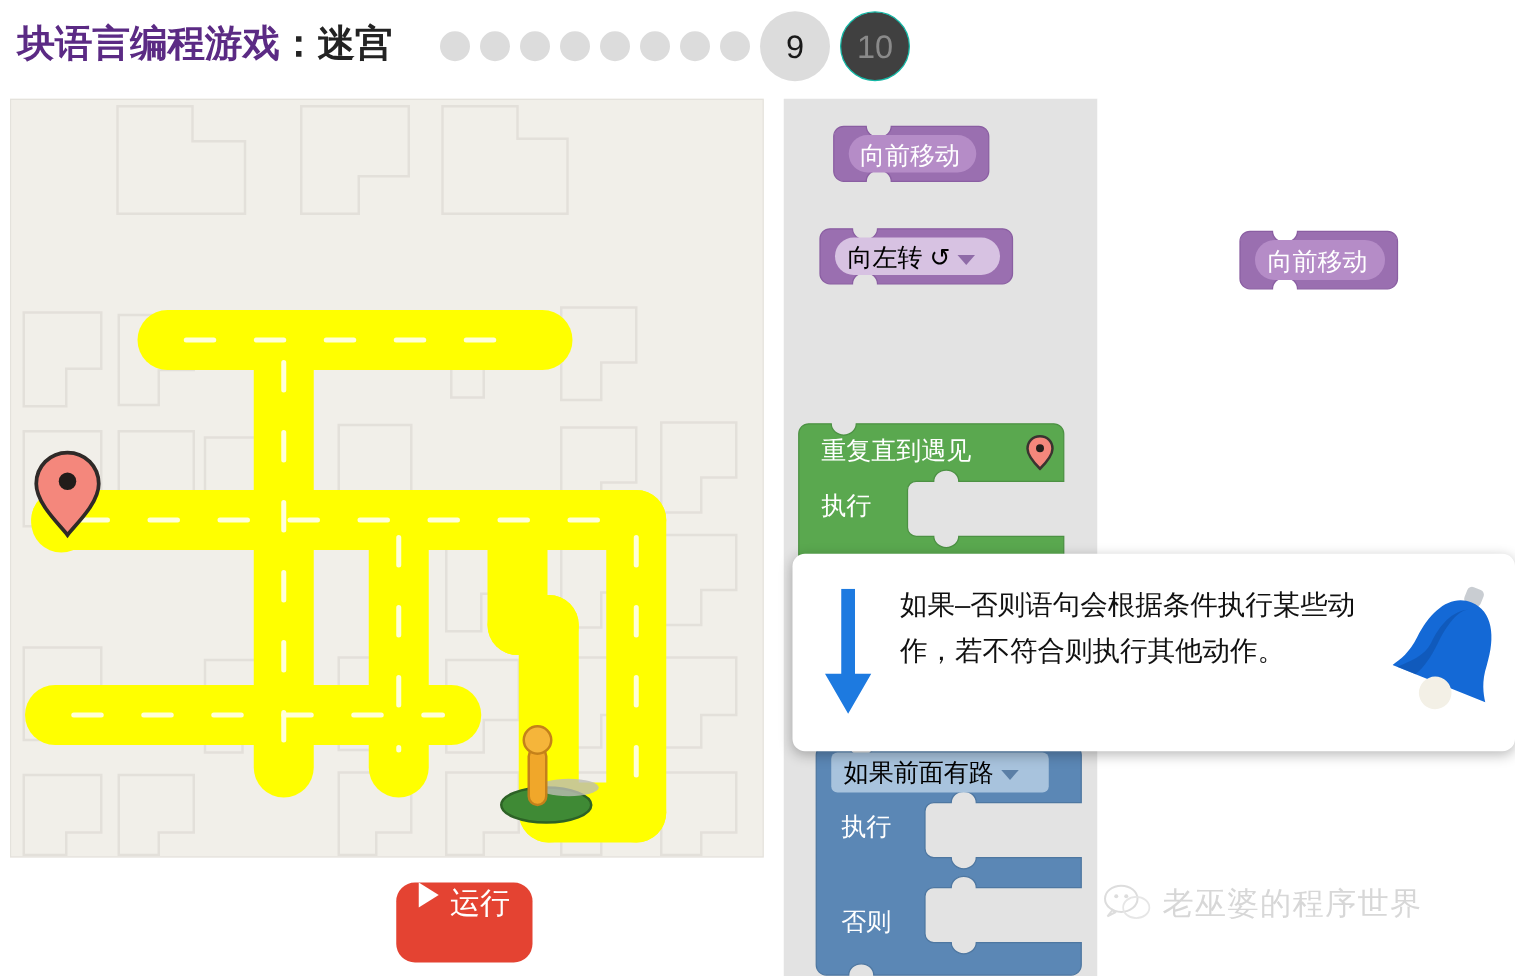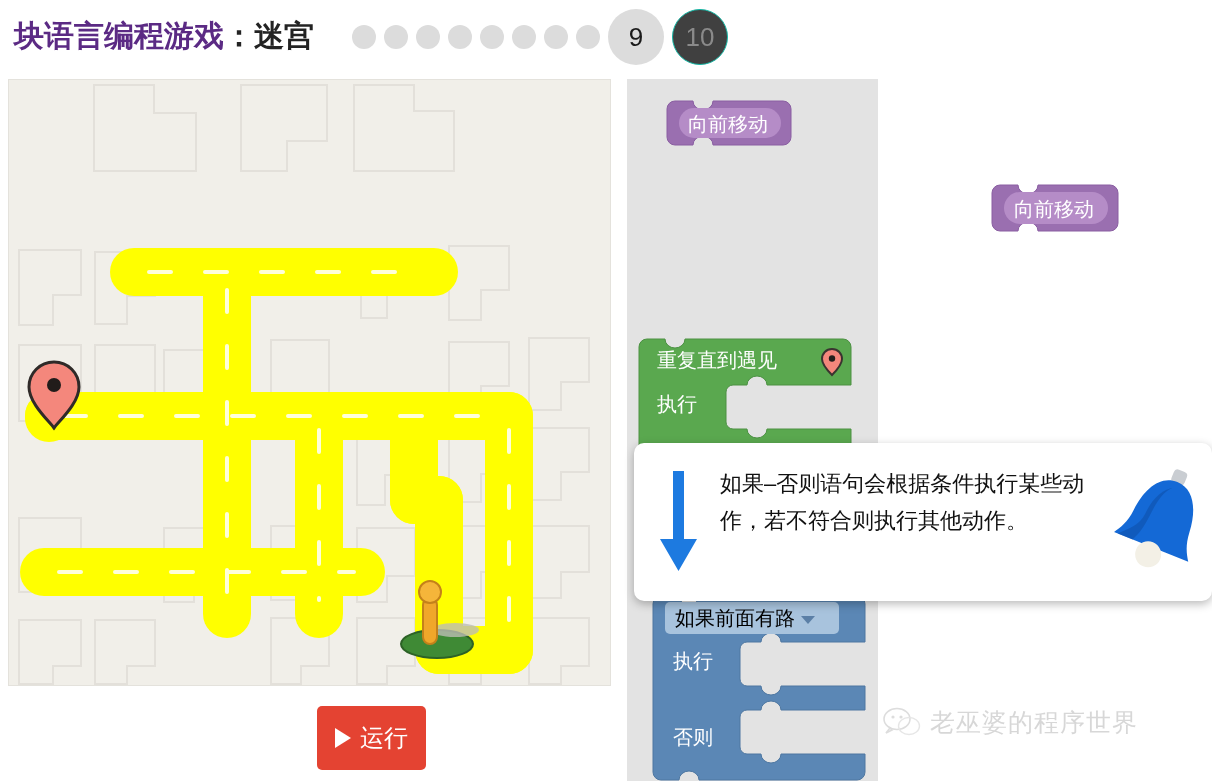--- a/index.html
+++ b/index.html
@@ -49,22 +49,22 @@
   #maze-panel{
     position:absolute;left:8px;top:79px;width:603px;height:607px;
     background:#f1efe9;border:1px solid #e4e2dc;box-sizing:border-box;
     overflow:hidden;
   }
   #maze-svg{display:block;}
 
   #run-button{
     position:absolute;left:317px;top:706px;
     width:109px;height:64px;
-    background:#e44332;border:none;border-radius:5px;
-    display:flex;align-items:center;justify-content:center;gap:9px;
+    background:#e44332;border:none;border-radius:15px;
+    display:flex;justify-content:center;gap:9px;
     cursor:pointer;
   }
   #run-button .play-tri{
     width:0;height:0;border-left:16px solid #ffffff;
     border-top:10px solid transparent;border-bottom:10px solid transparent;
   }
   #run-button .run-label{color:#ffffff;font-size:24px;}
 
   
   #blockly-area{
@@ -231,20 +231,27 @@
   <div id="toolbox-flyout">
 
     <div class="blk" style="left:36px;top:22px;">
       <svg width="130" height="62">
         <path d="M4,8 a8,8 0 0 1 8,-8 h18 a10,9 0 0 0 20,0 h70 a8,8 0 0 1 8,8 v28 a8,8 0 0 1 -8,8 h-70 a10,9 0 0 0 -20,0 h-18 a8,8 0 0 1 -8,-8 z" fill="#9a6fb0" stroke="#8a5ea2" stroke-width="1"></path>
         <rect x="16" y="7" width="102" height="30" rx="15" fill="#b58cc7"></rect>
       </svg>
       <span class="blk-text" style="left:25px;top:10px;">向前移动</span>
     </div>
 
+    <div class="blk" style="left:25px;top:104px;">
+      <svg width="160" height="62">
+        <path d="M4,8 a8,8 0 0 1 8,-8 h18 a10,9 0 0 0 20,0 h100 a8,8 0 0 1 8,8 v28 a8,8 0 0 1 -8,8 h-100 a10,9 0 0 0 -20,0 h-18 a8,8 0 0 1 -8,-8 z" fill="#9a6fb0" stroke="#8a5ea2" stroke-width="1"></path>
+        <rect x="16" y="7" width="132" height="30" rx="15" fill="#d7c2e2"></rect>
+      </svg>
+      <span class="blk-field" style="left:26px;top:10px;"><span>向左转</span> <span>↺</span><span class="caret"></span></span>
+    </div>
 
 
     <div class="blk" style="left:8px;top:260px;">
       <svg width="220" height="124">
         <path d="M4,8 a8,8 0 0 1 8,-8 h18 a10,9 0 0 0 20,0 h158 a8,8 0 0 1 8,8 v38 h-84 a10,9 0 0 0 -20,0 h-14 a7,7 0 0 0 -7,7 v30 a7,7 0 0 0 7,7 h14 a10,9 0 0 0 20,0 h84 v22 a8,8 0 0 1 -8,8 h-158 a10,9 0 0 0 -20,0 h-18 a8,8 0 0 1 -8,-8 z" fill="#5aa84f" stroke="#4c9143" stroke-width="1"></path>
       </svg>
       <span class="blk-text" style="left:22px;top:8px;">重复直到遇见</span>
       <svg style="position:absolute;left:186px;top:8px;" width="24" height="30">
         <path d="M11,2 C5,2 1,6.5 1,12 C1,18 8,25 11,28 C14,25 21,18 21,12 C21,6.5 17,2 11,2 Z" fill="#f4877c" stroke="#3a3330" stroke-width="2"></path>
         <circle cx="11" cy="11.5" r="3.2" fill="#241f1c"></circle>

